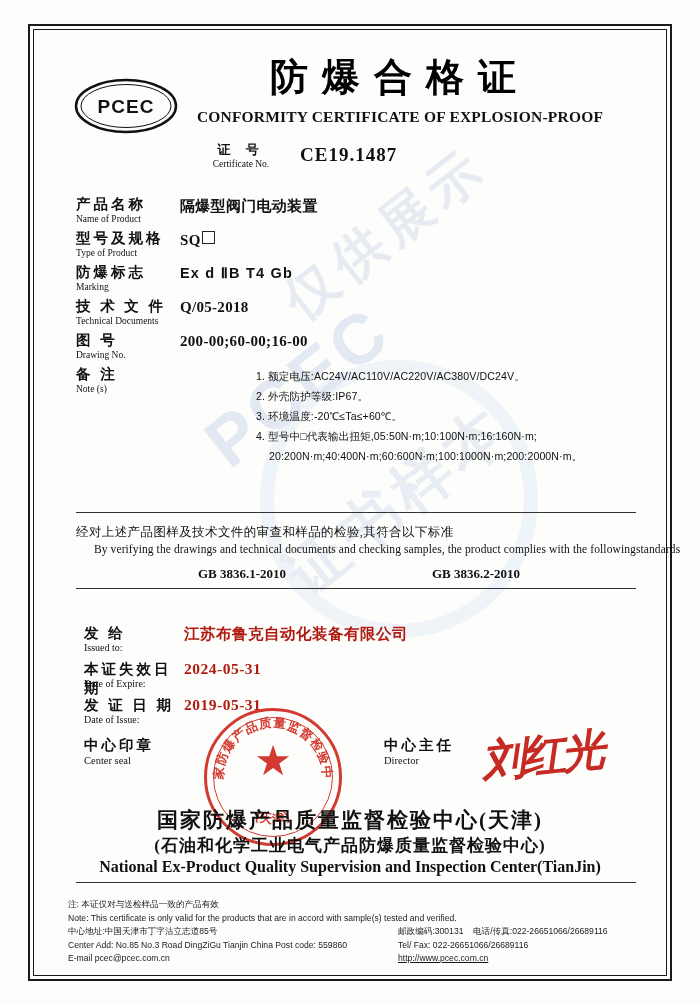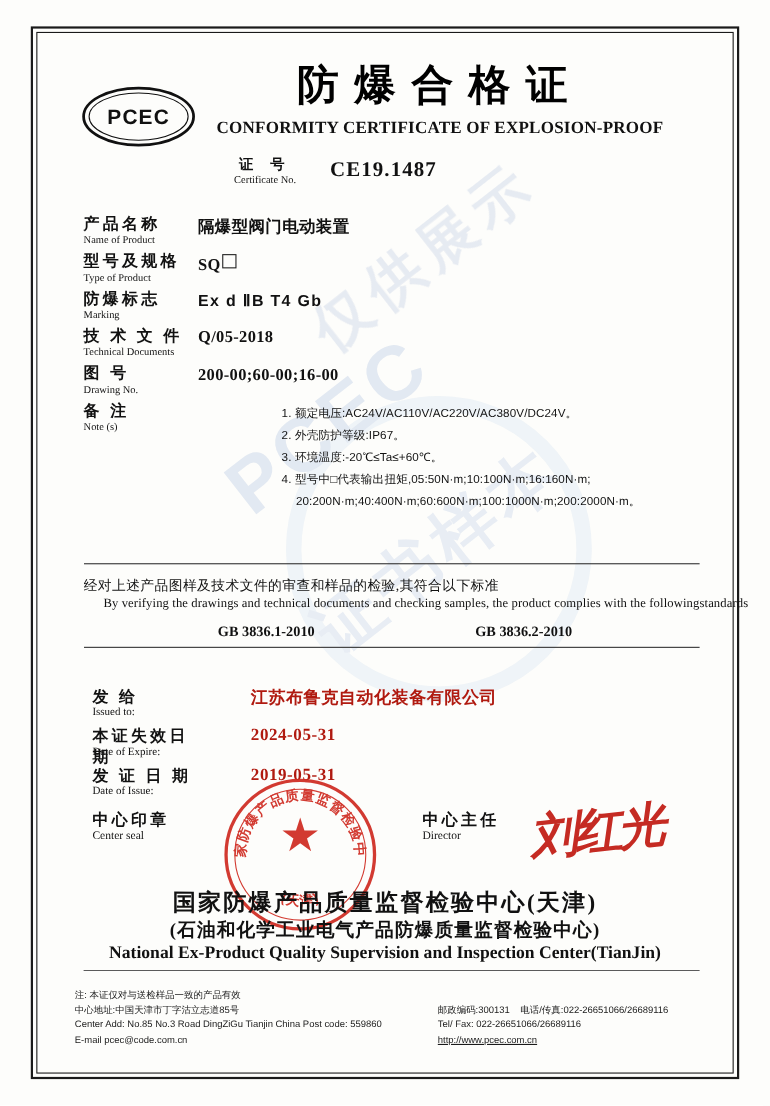--- a/index.html
+++ b/index.html
@@ -251,21 +251,20 @@
     width: 100px;
   }
   .ilabel-en {
     position: absolute; left: 0; top: 18px;
     font-size: 10px;
   }
   .ivalue {
     position: absolute; left: 100px; top: 0;
     font-size: 15.5px; font-weight: bold;
     letter-spacing: 0.5px;
-    margin-left: 44px;
   }
   .ivalue.red { color: #b01a10; }
 
   
   .seal-row {
     position: absolute;
     left: 84px;
     top: 728px;
     width: 556px;
     height: 70px;
@@ -538,25 +537,26 @@
     <div class="signature">刘红光</div>
   </div>
 
   <div class="org1">国家防爆产品质量监督检验中心(天津)</div>
   <div class="org2">(石油和化学工业电气产品防爆质量监督检验中心)</div>
   <div class="org3">National Ex-Product Quality Supervision and Inspection Center(TianJin)</div>
   <div class="org-rule"></div>
 
   <div class="bottom">
     <div class="b-line">注: 本证仅对与送检样品一致的产品有效</div>
+    <div class="b-line">Note: This certificate is only valid for the products that are in accord with sample(s) tested and verified.</div>
     <div class="cols">
       <div class="c-left">
         <div class="b-line">中心地址:中国天津市丁字沽立志道85号</div>
         <div class="b-line">Center Add: No.85 No.3 Road DingZiGu Tianjin China Post code: 559860</div>
-        <div class="b-line">E-mail pcec@code.com.cn</div>
+        <div class="b-line">E-mail pcec@pcec.com.cn</div>
       </div>
       <div class="c-right">
         <div class="b-line"><span>邮政编码:300131</span>&nbsp;&nbsp;&nbsp;&nbsp;<span>电话/传真:022-26651066/26689116</span></div>
         <div class="b-line">Tel/ Fax: 022-26651066/26689116</div>
         <div class="b-line underline">http://www.pcec.com.cn</div>
       </div>
     </div>
   </div>
 
 </div>

